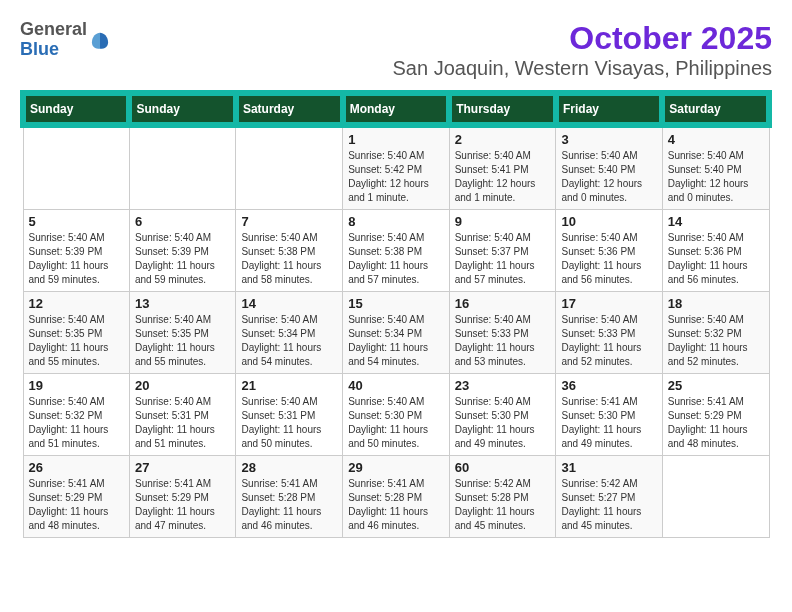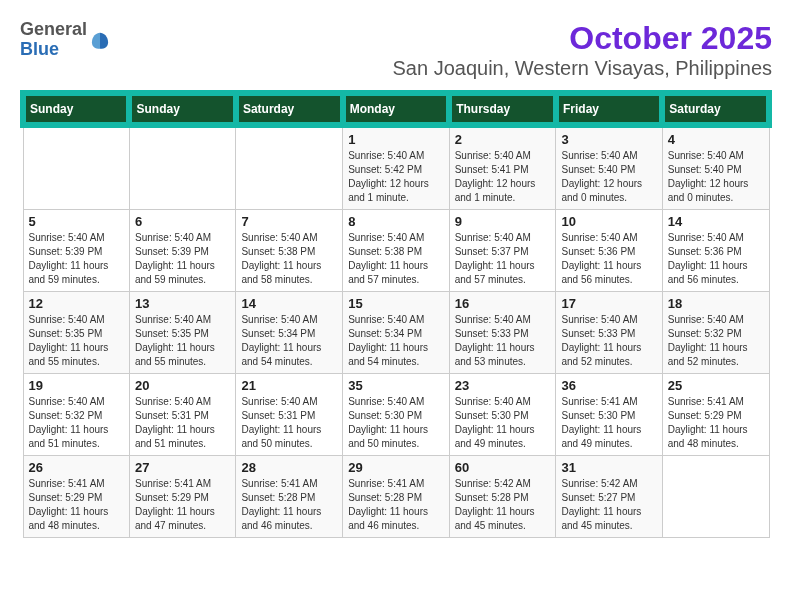--- a/index.html
+++ b/index.html
@@ -213,21 +213,21 @@
           </td>
           <td>
             <span class="day-number">20</span>
             <div class="day-info">Sunrise: 5:40 AM<br>Sunset: 5:31 PM<br>Daylight: 11 hours<br>and 51 minutes.</div>
           </td>
           <td>
             <span class="day-number">21</span>
             <div class="day-info">Sunrise: 5:40 AM<br>Sunset: 5:31 PM<br>Daylight: 11 hours<br>and 50 minutes.</div>
           </td>
           <td>
-            <span class="day-number">35</span>
+            <span class="day-number">40</span>
             <div class="day-info">Sunrise: 5:40 AM<br>Sunset: 5:30 PM<br>Daylight: 11 hours<br>and 50 minutes.</div>
           </td>
           <td>
             <span class="day-number">23</span>
             <div class="day-info">Sunrise: 5:40 AM<br>Sunset: 5:30 PM<br>Daylight: 11 hours<br>and 49 minutes.</div>
           </td>
           <td>
             <span class="day-number">36</span>
             <div class="day-info">Sunrise: 5:41 AM<br>Sunset: 5:30 PM<br>Daylight: 11 hours<br>and 49 minutes.</div>
           </td>

